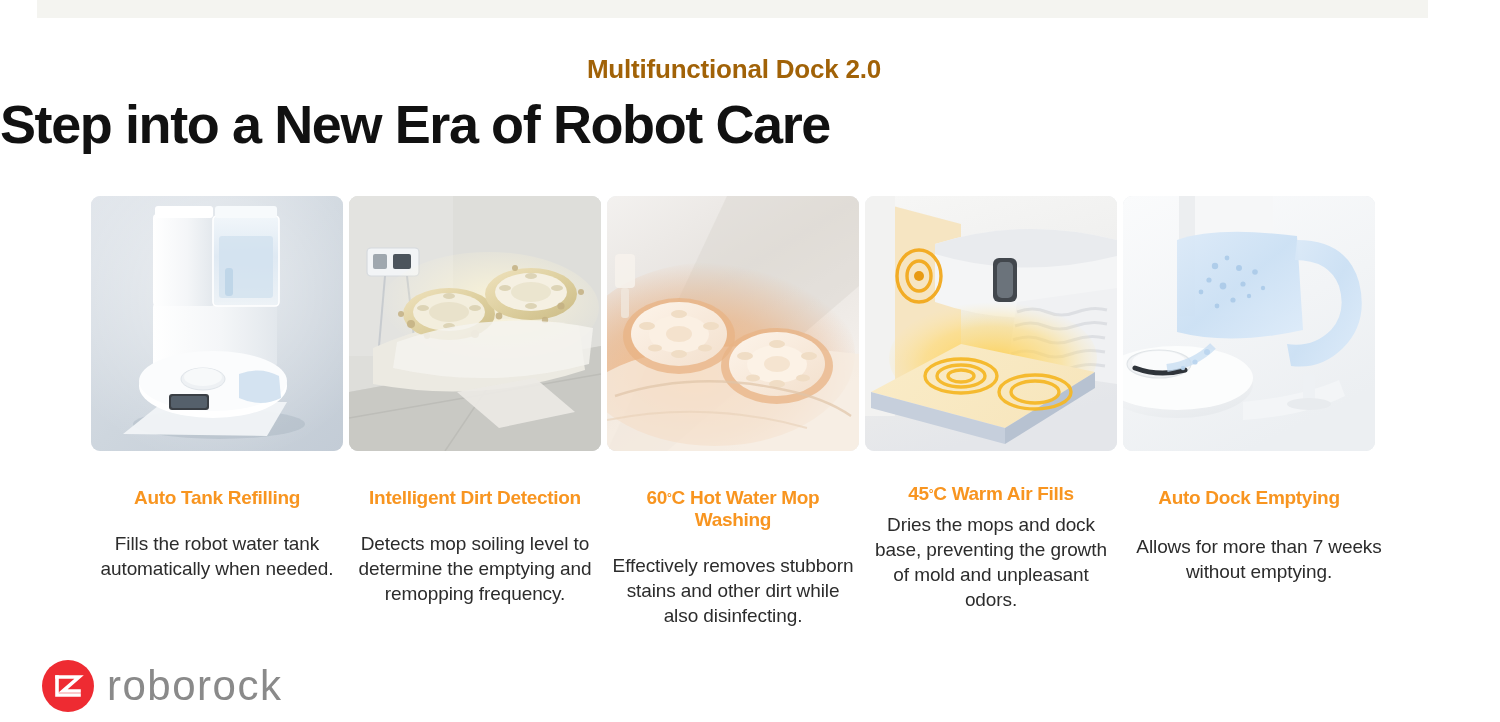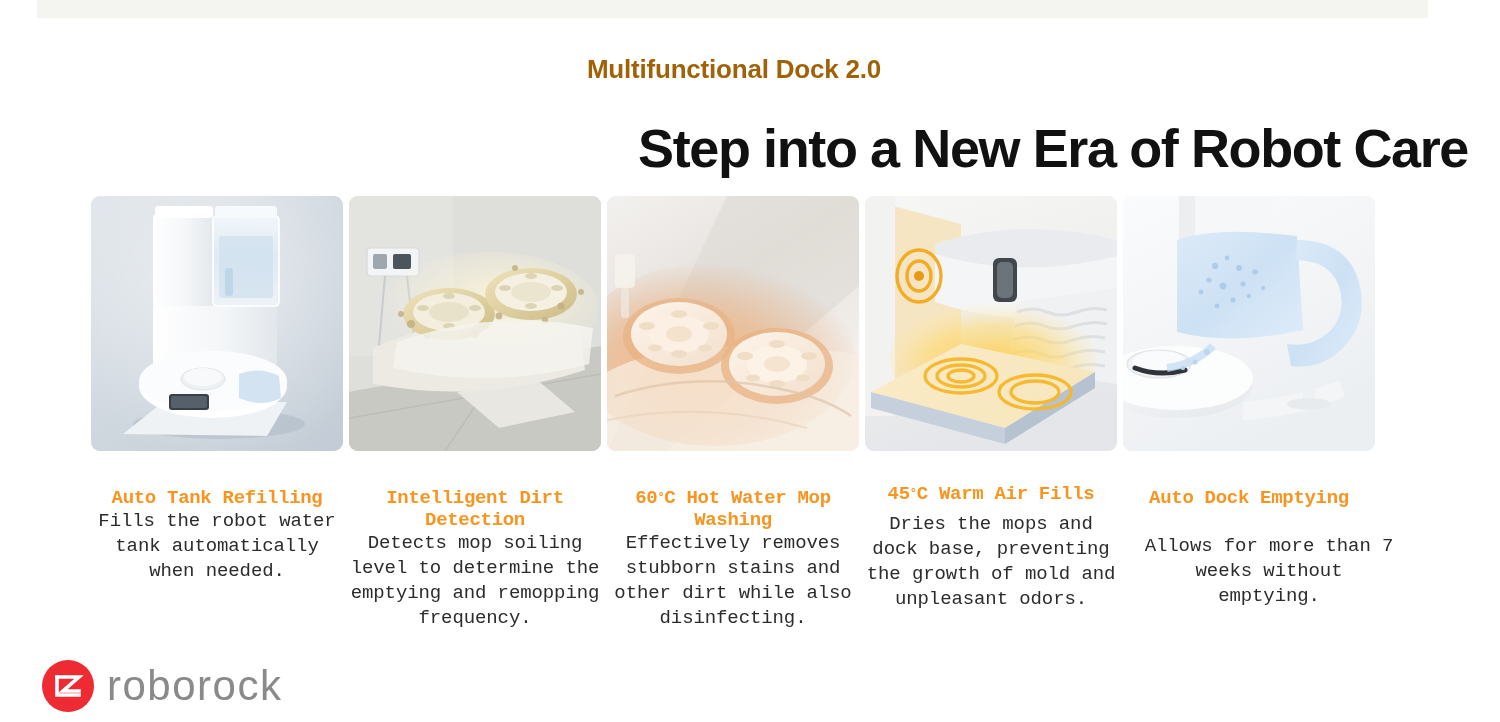--- a/index.html
+++ b/index.html
@@ -41,44 +41,43 @@
     font-weight: bold;
     letter-spacing: -0.2px;
     color: #a16207;
   }
 
   .headline {
     position: absolute;
     left: 0;
     top: 92px;
     width: 1468px;
-    text-align: right;
+    text-align: left;
     font-size: 54px;
     line-height: 64px;
     font-weight: bold;
     letter-spacing: -1.4px;
     color: #111111;
-    margin-top: 24px;
   }
 
   
   .grid {
     position: absolute;
     left: 91px;
     top: 196px;
     width: 1288px;
     display: flex;
     gap: 6px;
   }
 
   .card {
     width: 252px;
     display: flex;
     flex-direction: column;
-    font-family: Liberation Mono, monospace;
+    align-items: center;
   }
 
   .thumb {
     width: 252px;
     height: 255px;
     border-radius: 9px;
     overflow: hidden;
     position: relative;
     background: #e9ecef;
   }
@@ -95,20 +94,21 @@
     letter-spacing: -0.3px;
     color: #f89520;
   }
 
   .card-title .deg {
     font-size: 12px;
     vertical-align: 2px;
   }
 
   .card-body {
+    margin-top: 22px;
     width: 100%;
     text-align: center;
     font-size: 19px;
     line-height: 25px;
     color: #2c2c2c;
     letter-spacing: -0.1px;
   }
 
   
   .card.c3 .card-title { margin-top: 32px; }

